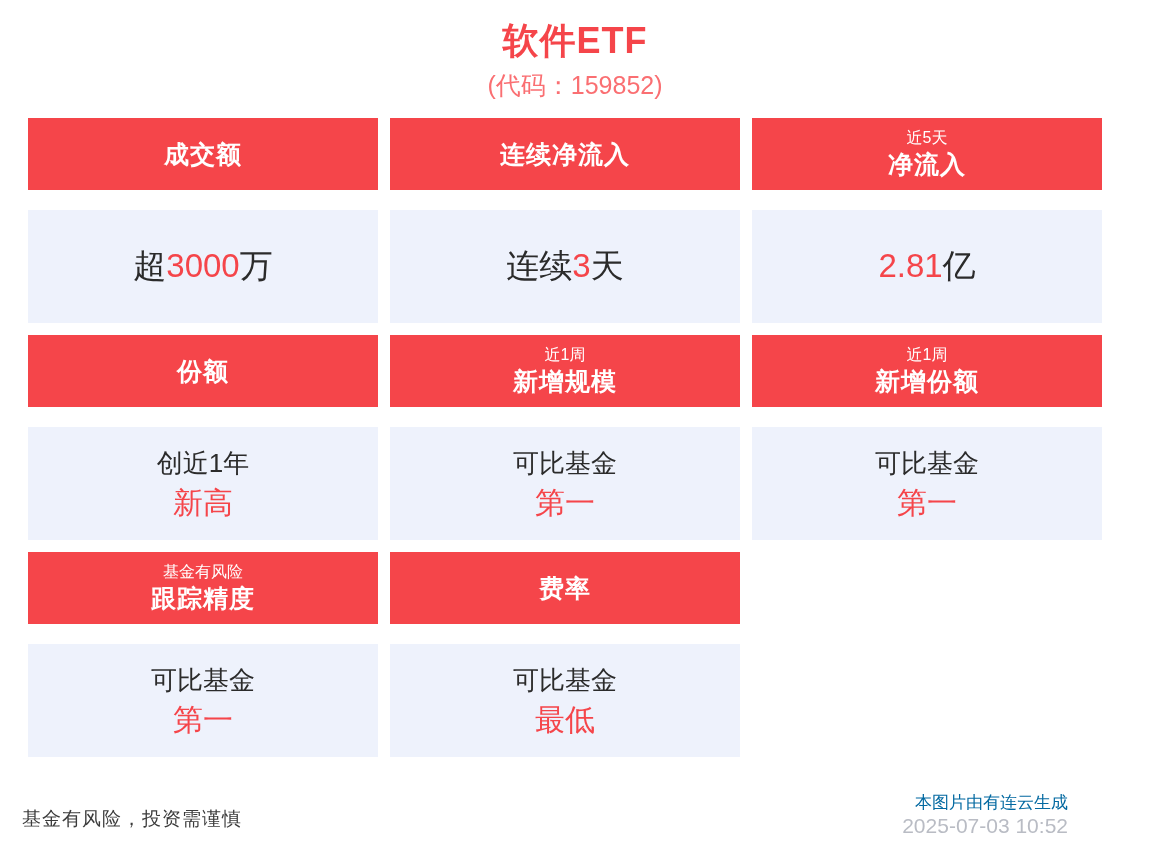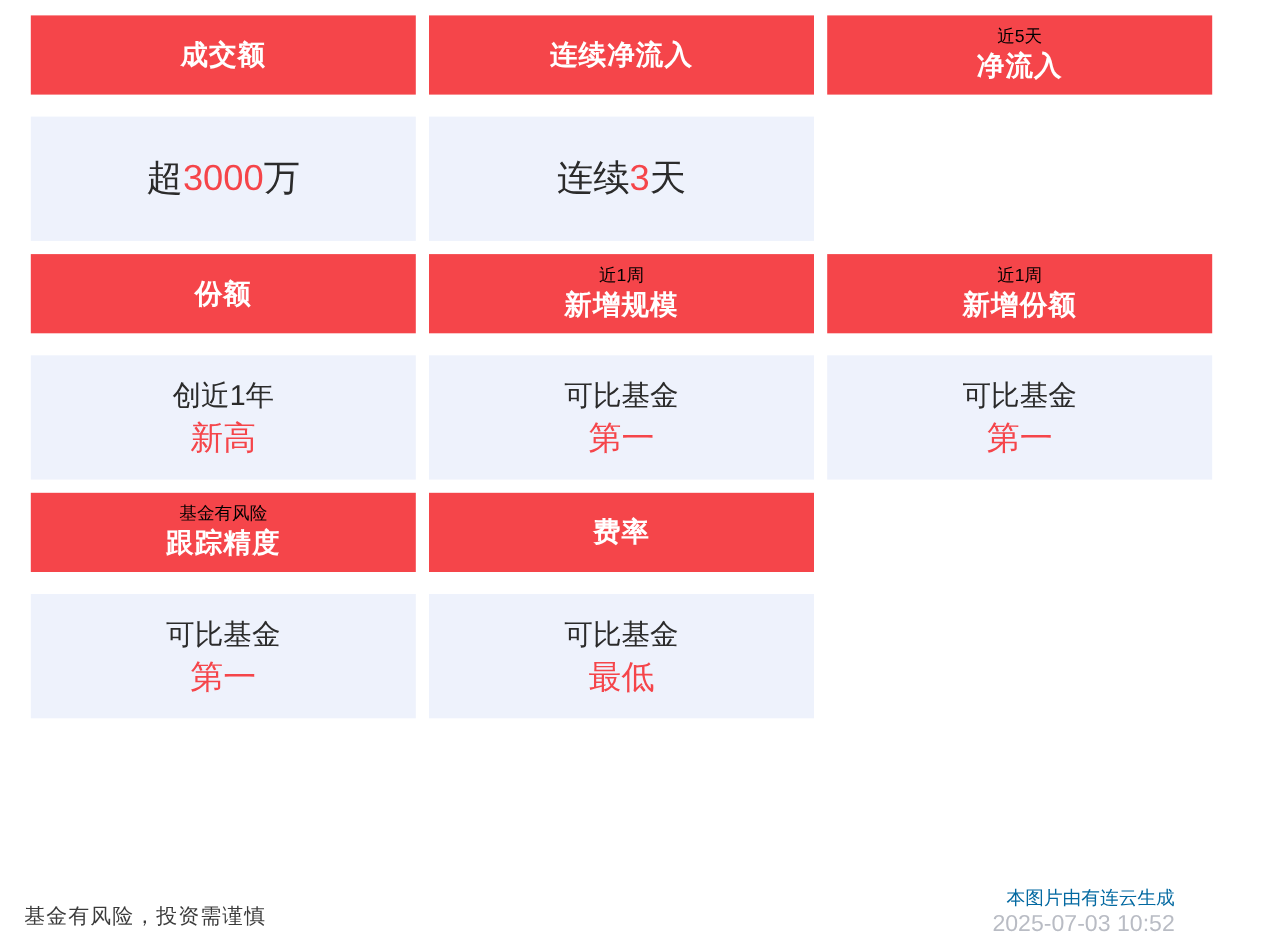--- a/index.html
+++ b/index.html
@@ -61,21 +61,21 @@
     height: 72px;
     display: flex;
     flex-direction: column;
     align-items: center;
     justify-content: center;
     box-sizing: border-box;
   }
   .card-head .sub {
     font-size: 16px;
     line-height: 20px;
-    color: #000000;
+    color: #ffffff;
     font-weight: normal;
   }
   .card-head .main {
     font-size: 25px;
     line-height: 32px;
     font-weight: bold;
     letter-spacing: 1px;
   }
   .card-head.single .main {
     font-size: 25px;
@@ -144,20 +144,24 @@
     font-size: 21px;
     color: #b9bcc4;
     text-align: right;
   }
 </style>
 </head>
 <body>
 
 <div class="page">
 
+  <div class="header">
+    <div class="title">软件ETF</div>
+    <div class="subtitle">(代码：159852)</div>
+  </div>
 
   <div class="grid">
 
     <div class="card">
       <div class="card-head">
 
         <div class="main">成交额</div>
       </div>
       <div class="card-body">
         <div class="body-line">
@@ -175,20 +179,25 @@
         <div class="body-line">
           <span class="dark-big">连续</span><span class="hl-big">3</span><span class="dark-big">天</span>
         </div>
       </div>
     </div>
 
     <div class="card">
       <div class="card-head">
         <div class="sub">近5天</div>
         <div class="main">净流入</div>
+      </div>
+      <div class="card-body">
+        <div class="body-line">
+          <span class="dark-big"></span><span class="hl-big">2.81</span><span class="dark-big">亿</span>
+        </div>
       </div>
     </div>
 
     <div class="card">
       <div class="card-head">
 
         <div class="main">份额</div>
       </div>
       <div class="card-body">
         <div class="body-line">创近1年</div>

